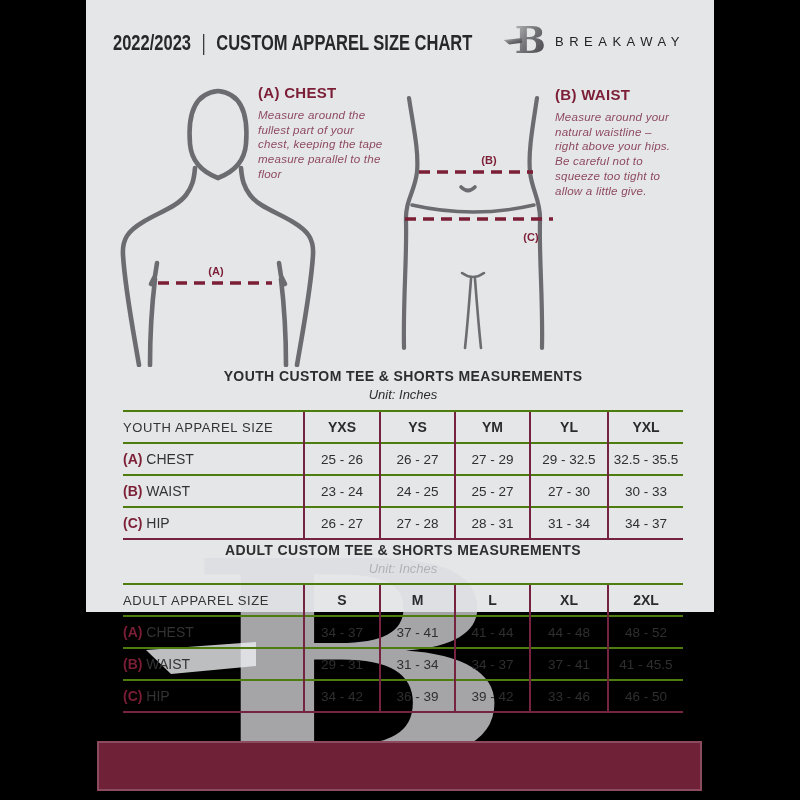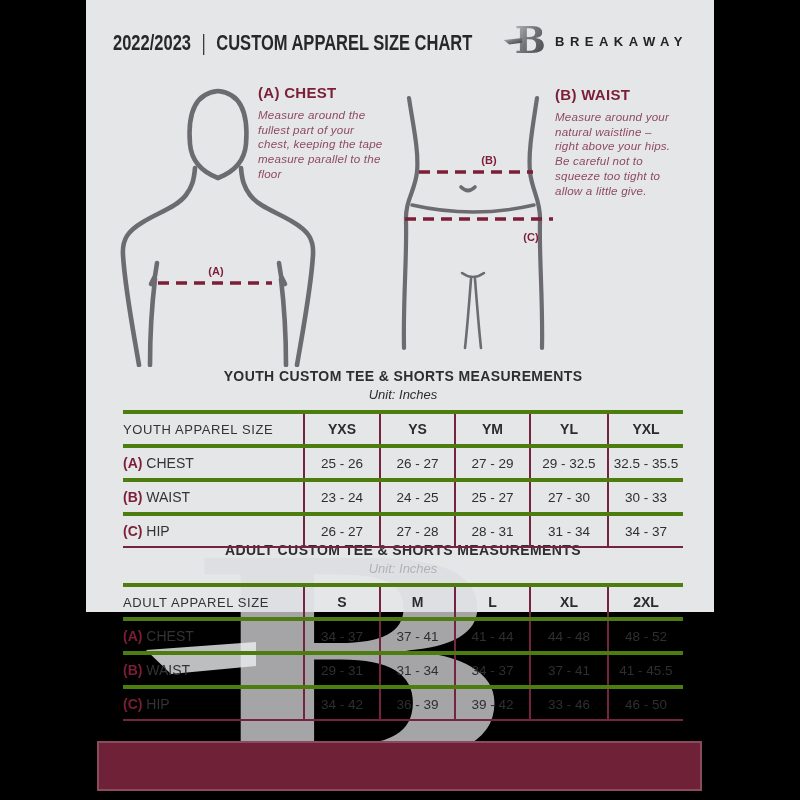--- a/index.html
+++ b/index.html
@@ -6,21 +6,21 @@
   .canvas{position:relative;width:800px;height:800px;background:#000;overflow:hidden;
           font-family:"Liberation Sans",sans-serif;}
   .page{position:absolute;left:86px;top:0;width:628px;height:612px;background:#e5e6e8;}
 
   
   .doc-title-wrap{position:absolute;left:27px;top:30px;white-space:nowrap;
     transform:scaleX(0.75);transform-origin:left top;
     font-size:22px;font-weight:bold;color:#28282a;display:flex;gap:14px;align-items:center;}
   .doc-title-divider{font-weight:400;color:#3a3a3c;font-size:22px;}
   .brand-wrap{position:absolute;left:414px;top:16px;display:flex;align-items:center;gap:9px;}
-  .brand-text{font-size:13px;font-weight:bold;letter-spacing:5.5px;color:#242426;}
+  .brand-text{font-size:13px;font-weight:normal;letter-spacing:5.5px;color:#242426;}
 
   
   .inst{position:absolute;}
   .inst-heading{font-size:15px;font-weight:bold;color:#7b1e36;letter-spacing:0.3px;}
   .inst-body{margin-top:7px;font-size:11.6px;font-style:italic;color:#8e4a5f;
              line-height:1.27;white-space:pre-line;letter-spacing:0.2px;}
   #inst-a{left:172px;top:84px;width:128px;}
   #inst-b{left:469px;top:86px;width:122px;}
   #inst-c{left:469px;top:222px;width:124px;}
 
@@ -33,21 +33,21 @@
              font-weight:bold;font-size:14px;color:#2e2e30;letter-spacing:0.4px;}
   .unit-line{position:absolute;left:37px;width:560px;text-align:center;
              font-style:italic;font-size:13px;color:#2e2e30;}
   #youth-title{top:368px;}  #youth-unit{top:387px;}
   #adult-title{top:542px;}  #adult-unit{top:561px;}
 
   
   .size-table{position:absolute;left:37px;width:560px;border-collapse:collapse;
               table-layout:fixed;z-index:2;}
   #youth-table{top:410px;} #adult-table{top:583px;}
-  .size-table tr>*{border-top:4px solid #4d7c0f;padding:0;height:30px;background:transparent;}
+  .size-table tr>*{border-top:2px solid #4d7c0f;padding:0;height:30px;background:transparent;}
   .size-table tr:last-child>*{border-bottom:2px solid #76233f;}
   .size-table tr>*:not(:first-child){border-left:2px solid #76233f;}
   .col-head{font-weight:bold;font-size:14px;color:#2b2b2d;text-align:center;}
   .size-head{text-align:left;padding-left:10px;font-size:13px;font-weight:normal;
              color:#333;letter-spacing:0.6px;}
   .row-label{text-align:left;padding-left:16px;font-size:14px;color:#333;}
   .row-prefix{font-weight:bold;color:#7b1e36;}
   .val-cell{font-size:13.5px;color:#2f2f31;text-align:center;}
 
   .watermark{position:absolute;left:60px;top:530px;z-index:1;}

